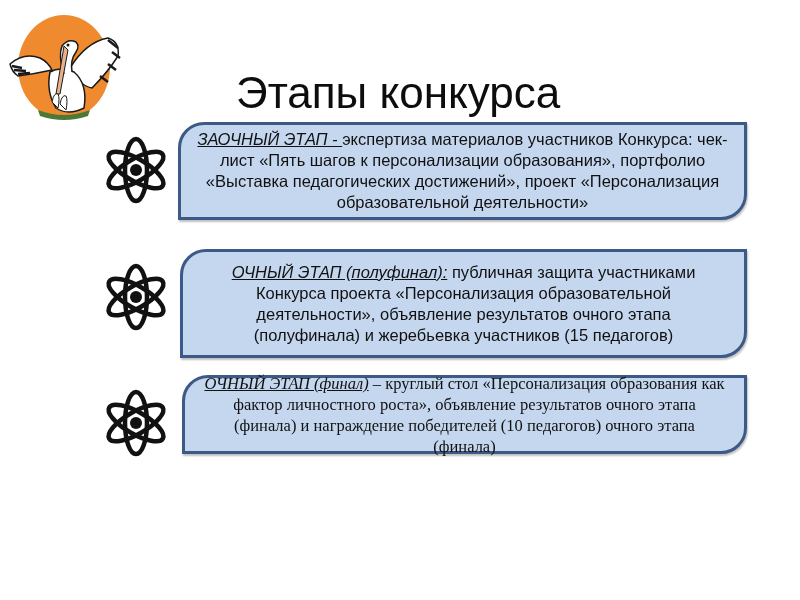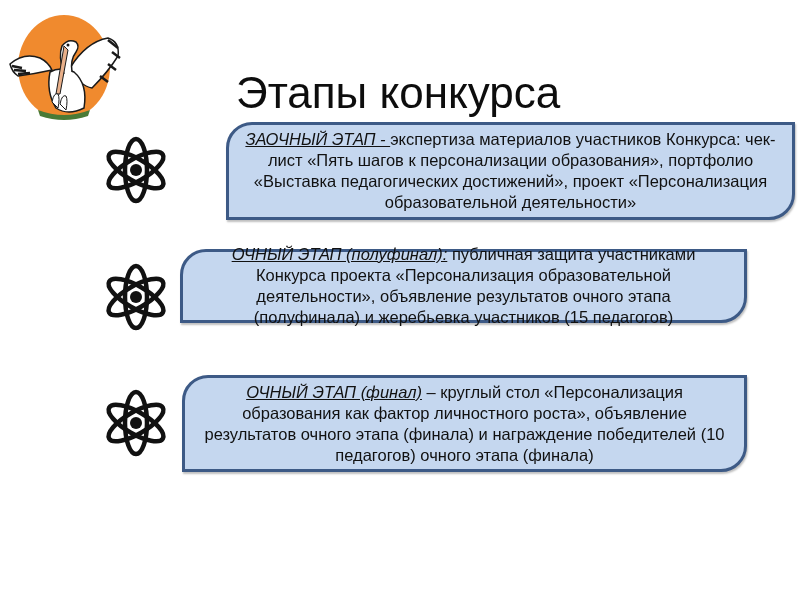--- a/index.html
+++ b/index.html
@@ -89,31 +89,31 @@
 
   <svg class="atom" style="left:104px; top:387px;" viewBox="0 0 64 72">
     <g fill="none" stroke="#111" stroke-width="4.5">
       <ellipse cx="32" cy="36" rx="11" ry="31"></ellipse>
       <ellipse cx="32" cy="36" rx="11" ry="31" transform="rotate(60 32 36)"></ellipse>
       <ellipse cx="32" cy="36" rx="11" ry="31" transform="rotate(-60 32 36)"></ellipse>
     </g>
     <circle cx="32" cy="36" r="6" fill="#111"></circle>
   </svg>
 
-  <div class="stage-box" style="left:178px; top:122px; width:569px; height:98px;margin-left:48px;">
+  <div class="stage-box" style="left:178px; top:122px; width:569px; height:98px;">
     <p>
       <span class="stage-label">ЗАОЧНЫЙ ЭТАП - </span><span>экспертиза материалов участников Конкурса: чек-лист «Пять шагов к персонализации образования», портфолио «Выставка педагогических достижений», проект «Персонализация образовательной деятельности»</span>
     </p>
   </div>
 
-  <div class="stage-box" style="left:180px; top:249px; width:567px; height:74px; padding:0 30px;">
+  <div class="stage-box" style="left:180px; top:249px; width:567px; height:109px; padding:0 30px;">
     <p>
       <span class="stage-label">ОЧНЫЙ ЭТАП (полуфинал):</span><span> публичная защита участниками Конкурса проекта «Персонализация образовательной деятельности», объявление результатов очного этапа (полуфинала) и жеребьевка участников (15 педагогов)</span>
     </p>
   </div>
 
-  <div class="stage-box" style="left:182px; top:375px; width:565px; height:97px; padding:0 16px;">
+  <div class="stage-box" style="left:182px; top:375px; width:565px; height:79px; padding:0 16px;font-family:Liberation Serif, serif;">
     <p>
       <span class="stage-label">ОЧНЫЙ ЭТАП (финал)</span><span> – круглый стол «Персонализация образования как фактор личностного роста», объявление результатов очного этапа (финала) и награждение победителей (10 педагогов) очного этапа (финала)</span>
     </p>
   </div>
 
 </div>
 
 </body></html>

